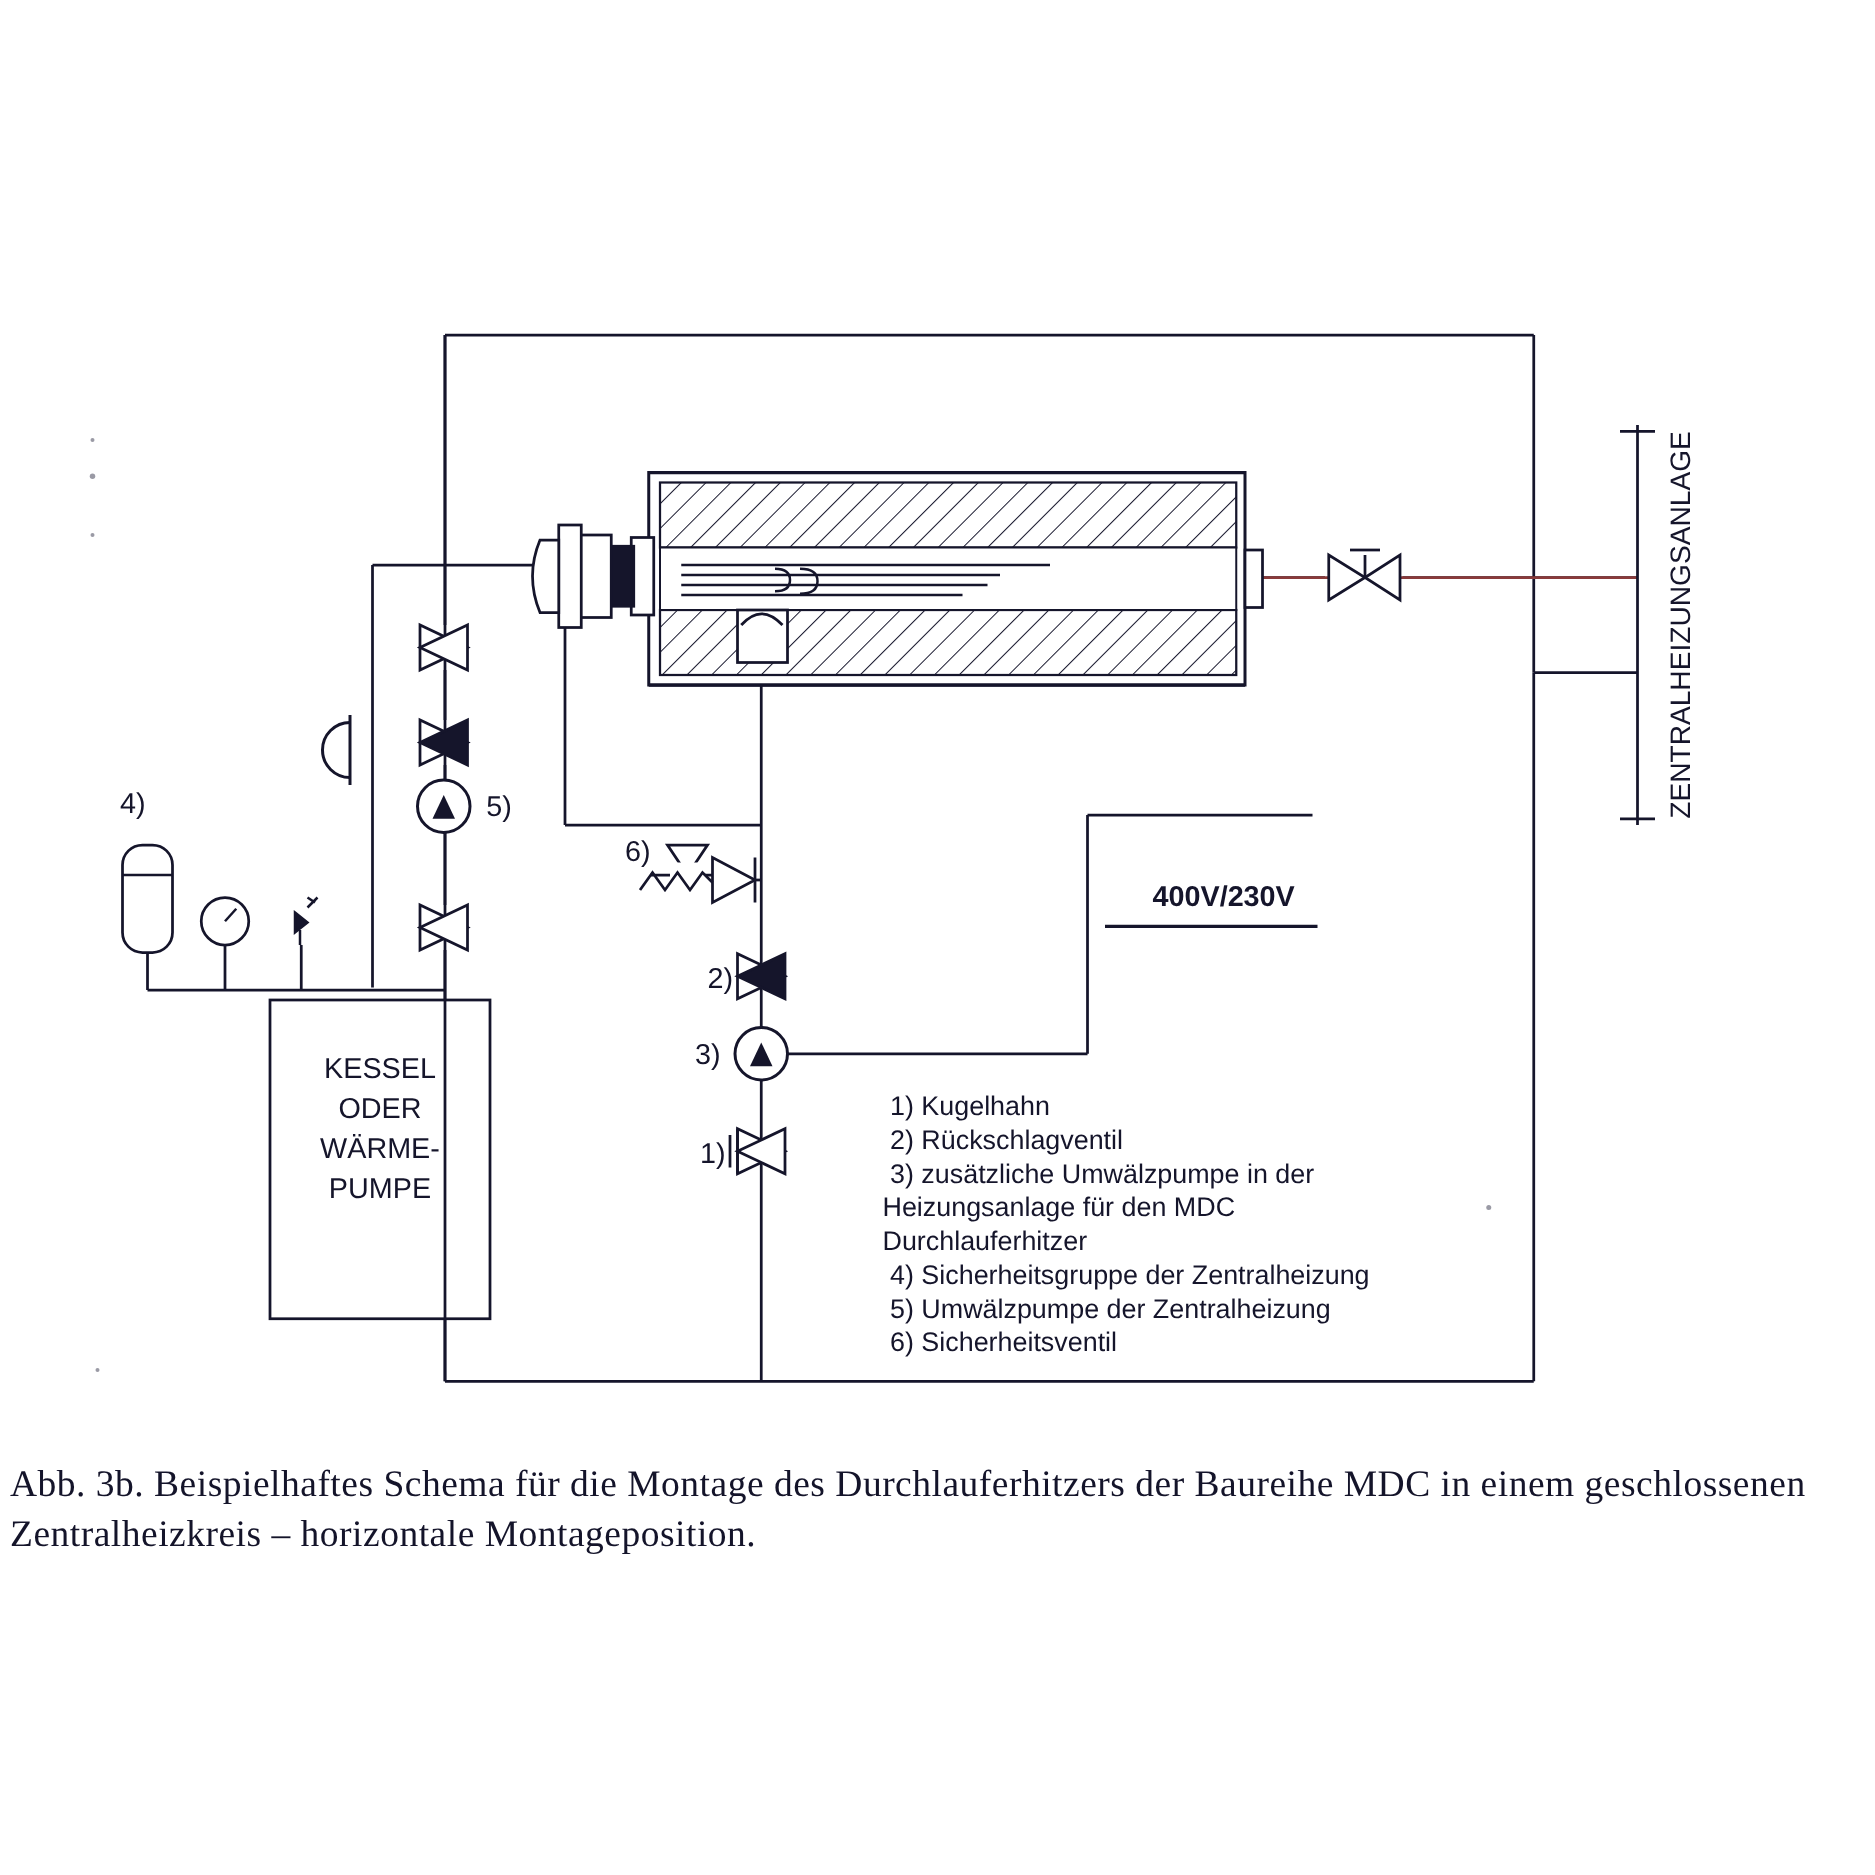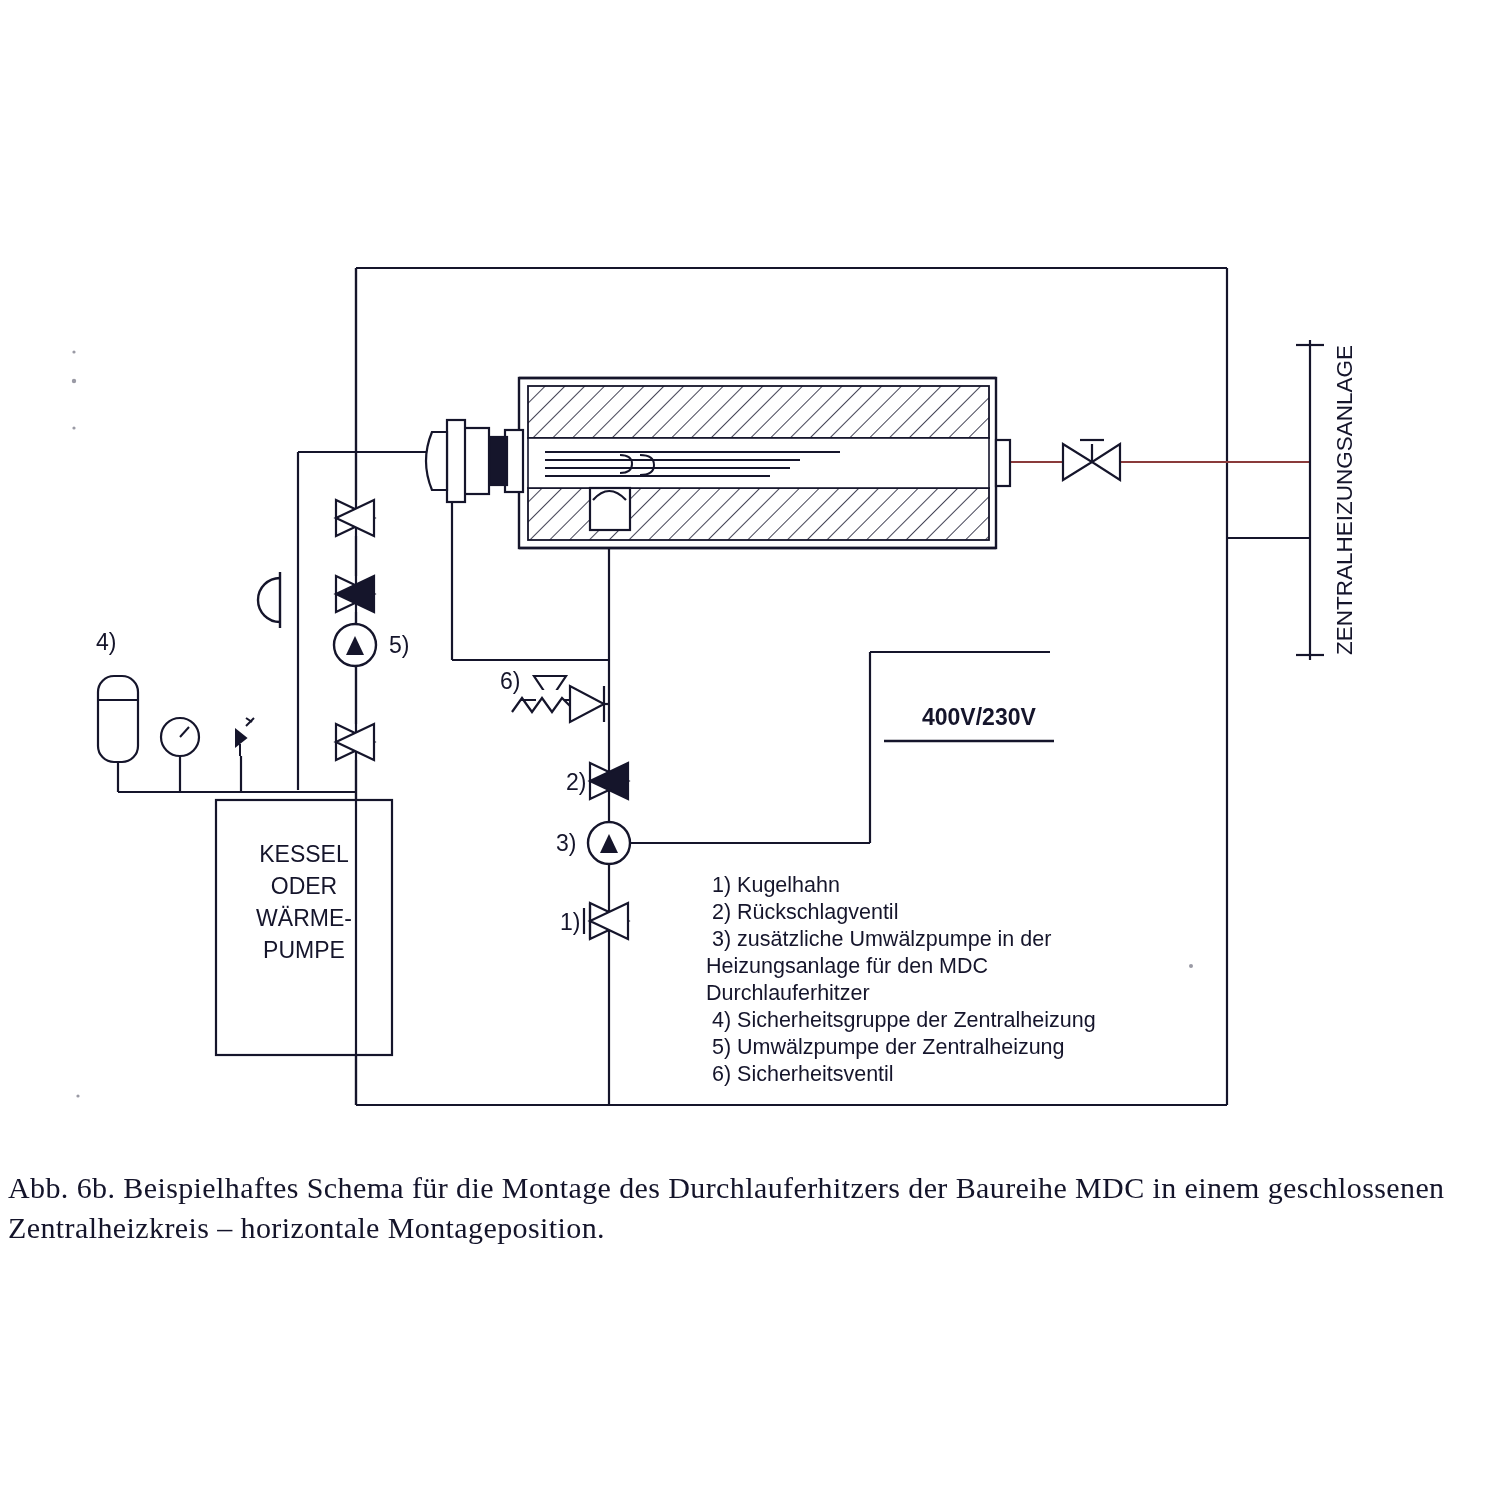--- a/index.html
+++ b/index.html
@@ -269,14 +269,14 @@
 
     <g fill="#9a9aa5">
       <circle cx="74" cy="352" r="1.6"></circle>
       <circle cx="74" cy="381" r="2.2"></circle>
       <circle cx="74" cy="428" r="1.6"></circle>
       <circle cx="78" cy="1096" r="1.6"></circle>
       <circle cx="1191" cy="966" r="2"></circle>
     </g>
   </svg>
 
-  <div class="caption">Abb. 6b. Beispielhaftes Schema für die Montage des Durchlauferhitzers der Baureihe MDC in einem geschlossenen Zentralheizkreis – horizontale Montageposition.</div>
+  <div class="caption">Abb. 3b. Beispielhaftes Schema für die Montage des Durchlauferhitzers der Baureihe MDC in einem geschlossenen Zentralheizkreis – horizontale Montageposition.</div>
 </div>
 
 </body></html>

